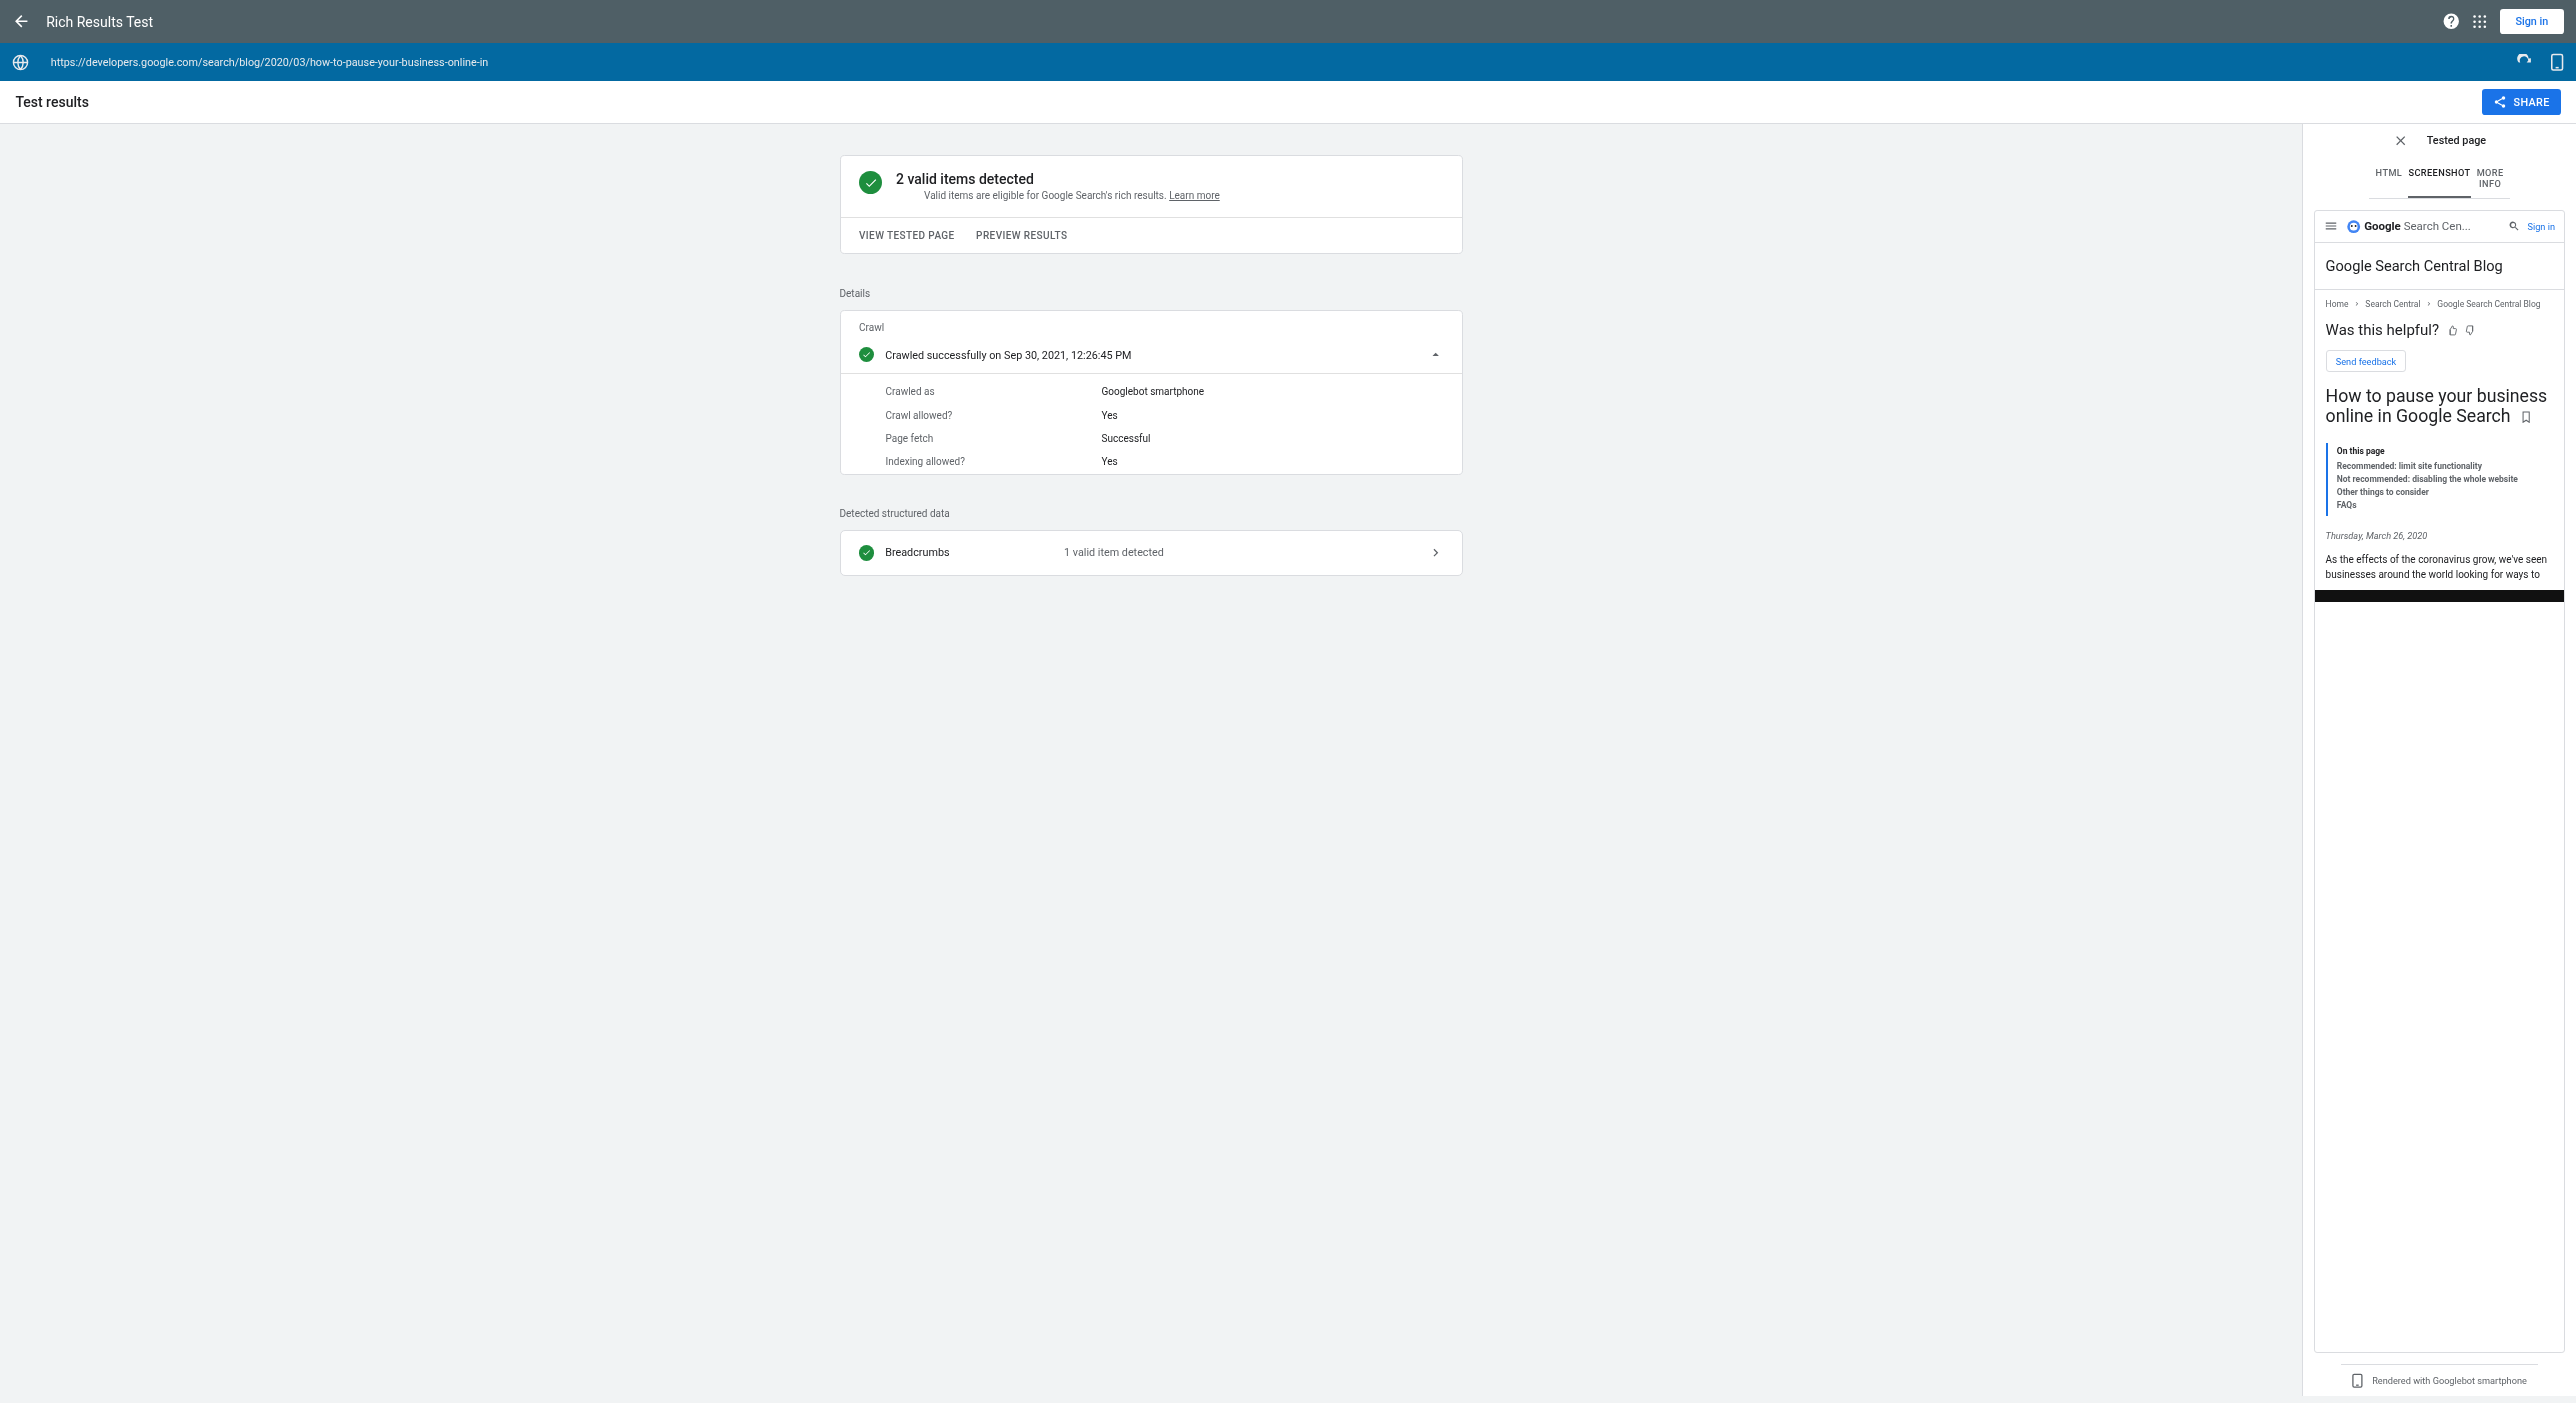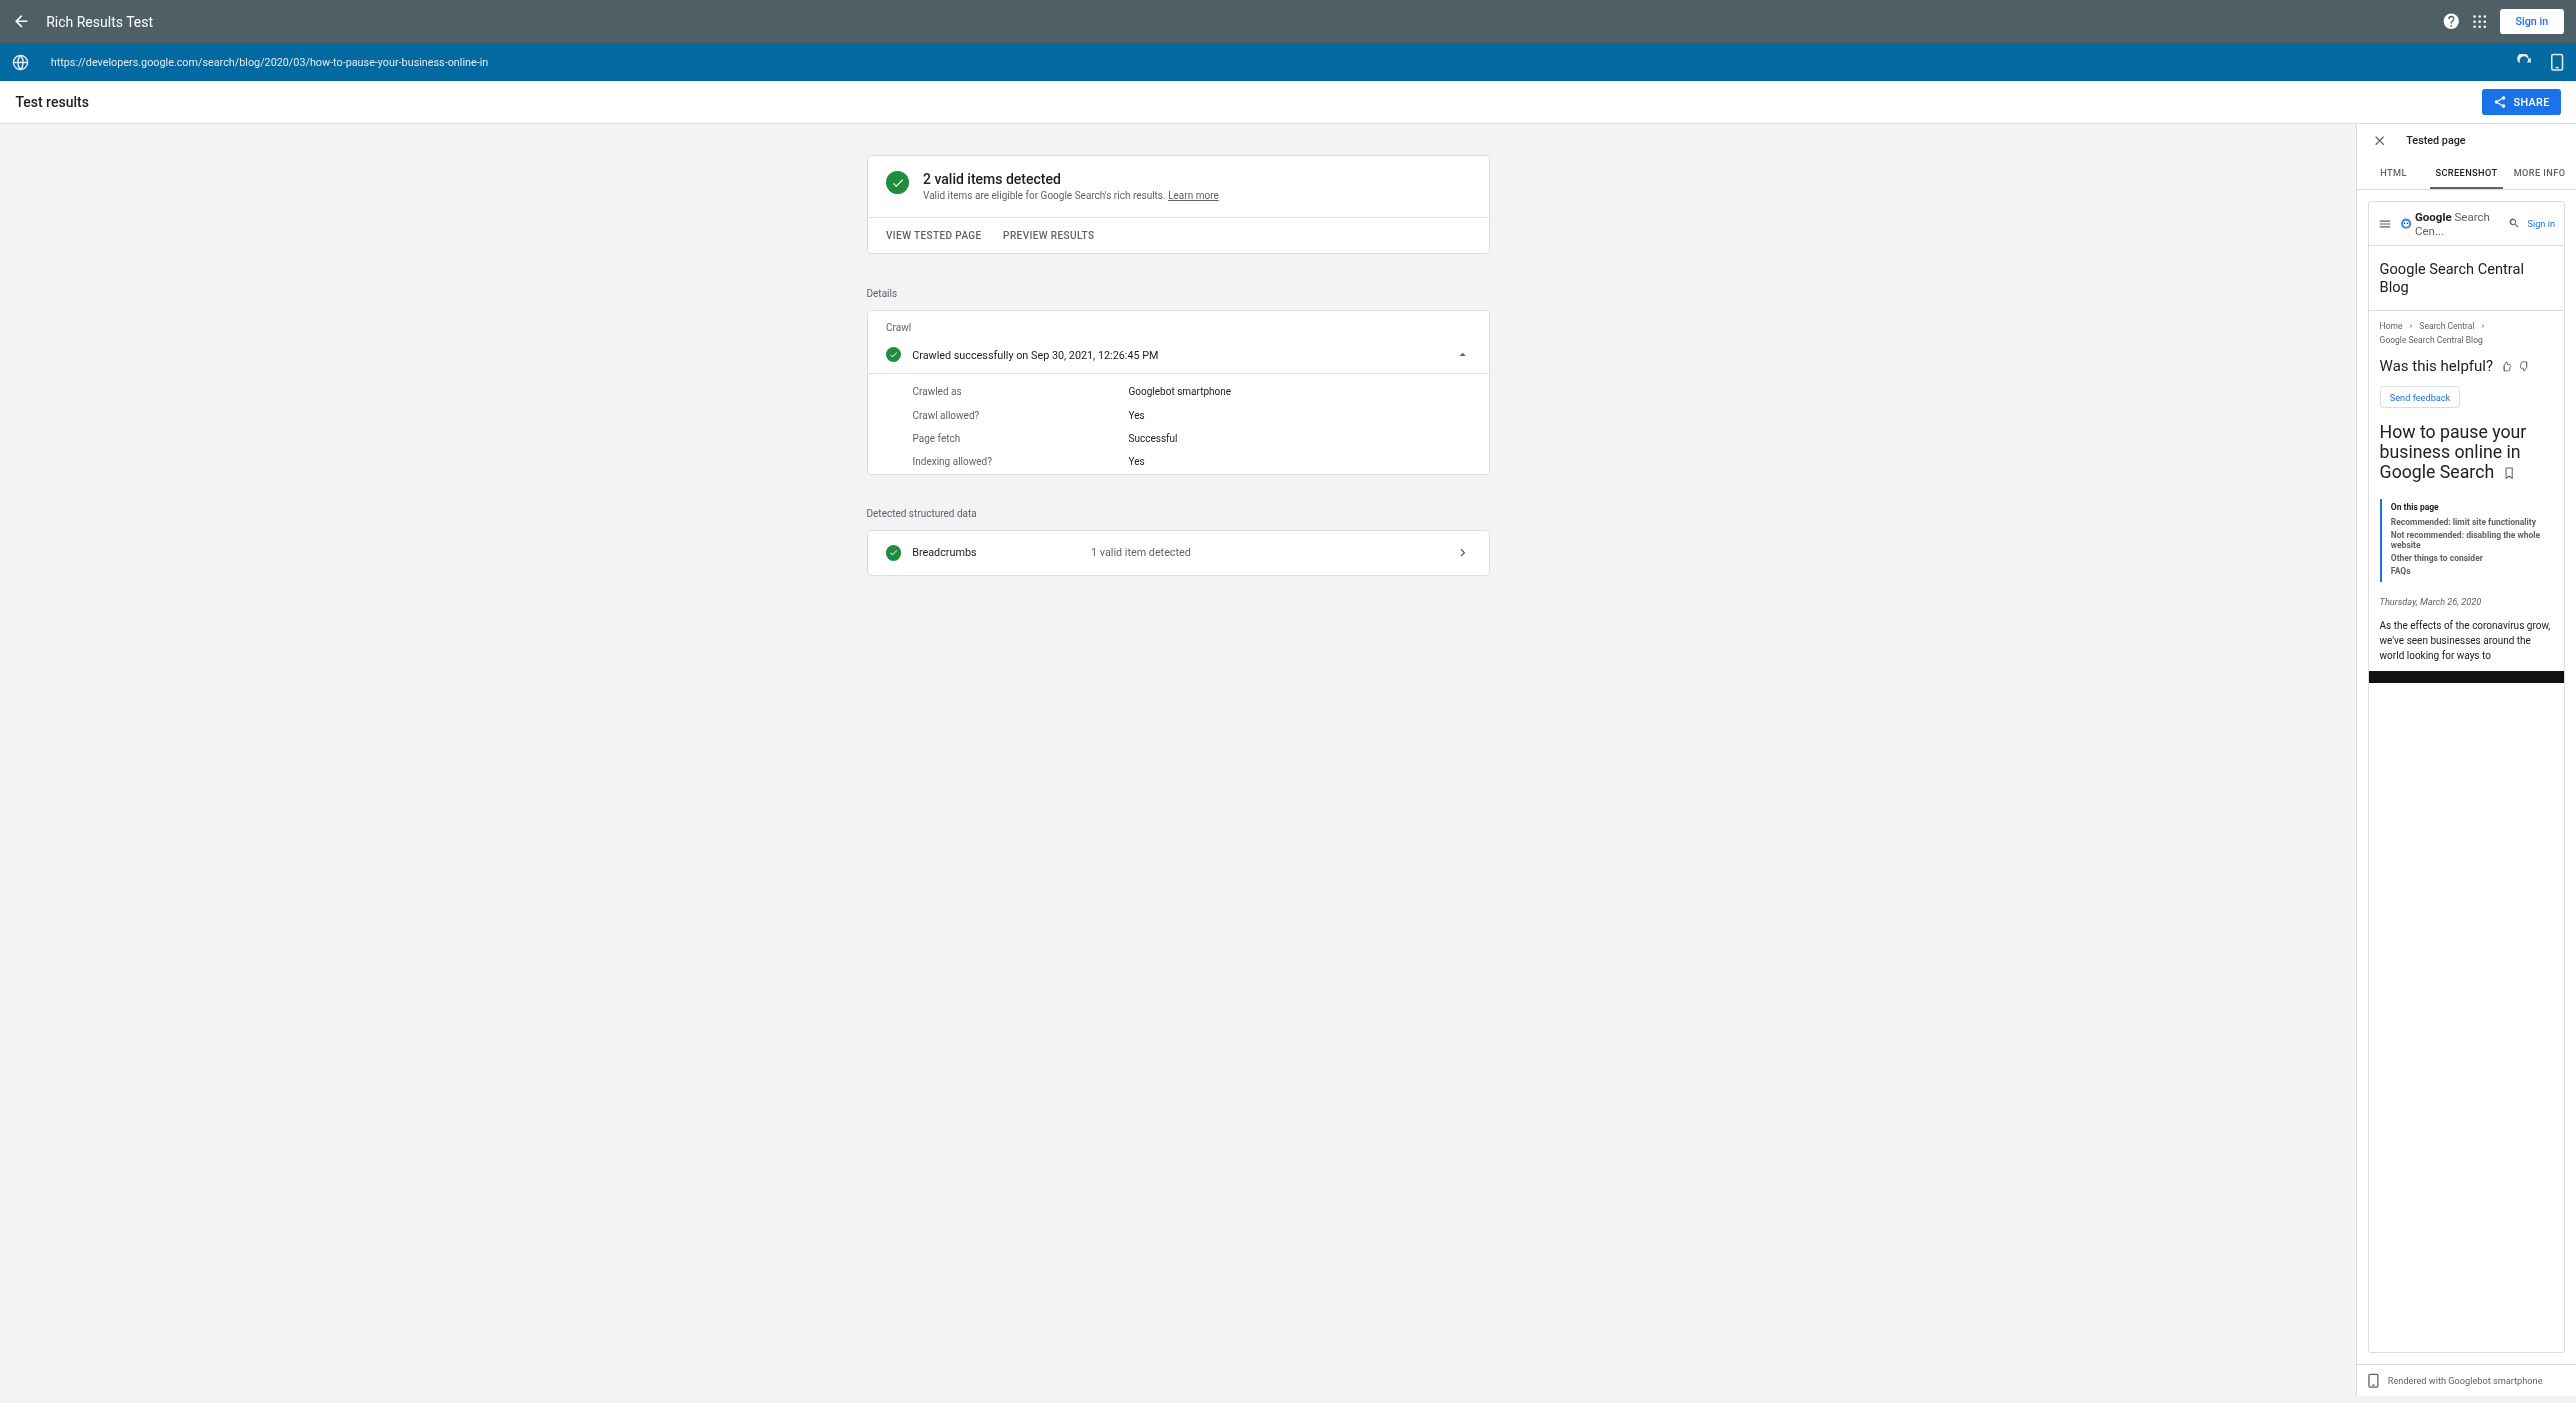--- a/index.html
+++ b/index.html
@@ -79,21 +79,21 @@
 .check-circle {
   width: 23px; height: 23px; border-radius: 50%;
   background: #1e8e3e; display: flex; align-items: center; justify-content: center;
 }
 .check-circle-sm {
   width: 15.4px; height: 15.4px; border-radius: 50%;
   background: #1e8e3e; display: flex; align-items: center; justify-content: center;
   flex-shrink: 0;
 }
 .card-head-text h2 { font-size: 14px; font-weight: 500; margin-bottom: 3.1px; }
-.card-head-text p { font-size: 10px; color: #5f6368; }
+.card-head-text p { font-size: 10px; color: #5f6368; margin-left: 28px; }
 .card-head-text a { color: #5f6368; text-decoration: underline; }
 .card-actions { padding: 12.3px 18.5px; display: flex; gap: 21.5px; }
 .card-actions .action { color: #5f6368; font-weight: 500; font-size: 10px; letter-spacing: 0.4px; cursor: pointer; }
 
 .section-label { font-size: 10px; color: #5f6368; padding: 10.8px 0; }
 
 .crawl-card { background: #fff; border: 0.8px solid #dadce0; border-radius: 4.6px; margin-bottom: 23px; }
 .crawl-title { padding: 10.8px 18.5px 6.2px 18.5px; color: #5f6368; font-size: 10px; }
 .crawl-status {
   padding: 7.7px 18.5px 10.8px 18.5px;
@@ -109,26 +109,27 @@
 .detail-value { font-size: 10px; color: #202124; }
 .http-response-row { padding: 10.8px 18.5px 15.4px 223px; }
 .http-response-btn { color: #1a73e8; font-weight: 500; font-size: 10px; letter-spacing: 0.4px; cursor: pointer; }
 
 .list-card { background: #fff; border: 0.8px solid #dadce0; border-radius: 5px; }
 .list-row { display: flex; align-items: center; padding: 14px 18.5px; gap: 10.8px; cursor: pointer; }
 .list-row .name { width: 168px; font-size: 10.8px; }
 .list-row .count { flex: 1; font-size: 10.8px; color: #5f6368; }
 
 .right-panel {
-  width: 220px;
+  width: 274px;
   background: #fff;
   border-left: 0.8px solid #dadce0;
   display: flex;
   flex-direction: column;
   height: calc(100vh - 131px);
+  align-items: center;
 }
 .panel-head {
   display: flex; align-items: center; padding: 9.2px 15.4px; gap: 18.5px;
 }
 .panel-head .close { cursor: pointer; }
 .panel-head .title { font-size: 10.8px; font-weight: 500; }
 .panel-tabs {
   display: flex; border-bottom: 0.8px solid #dadce0;
 }
 .panel-tab {

